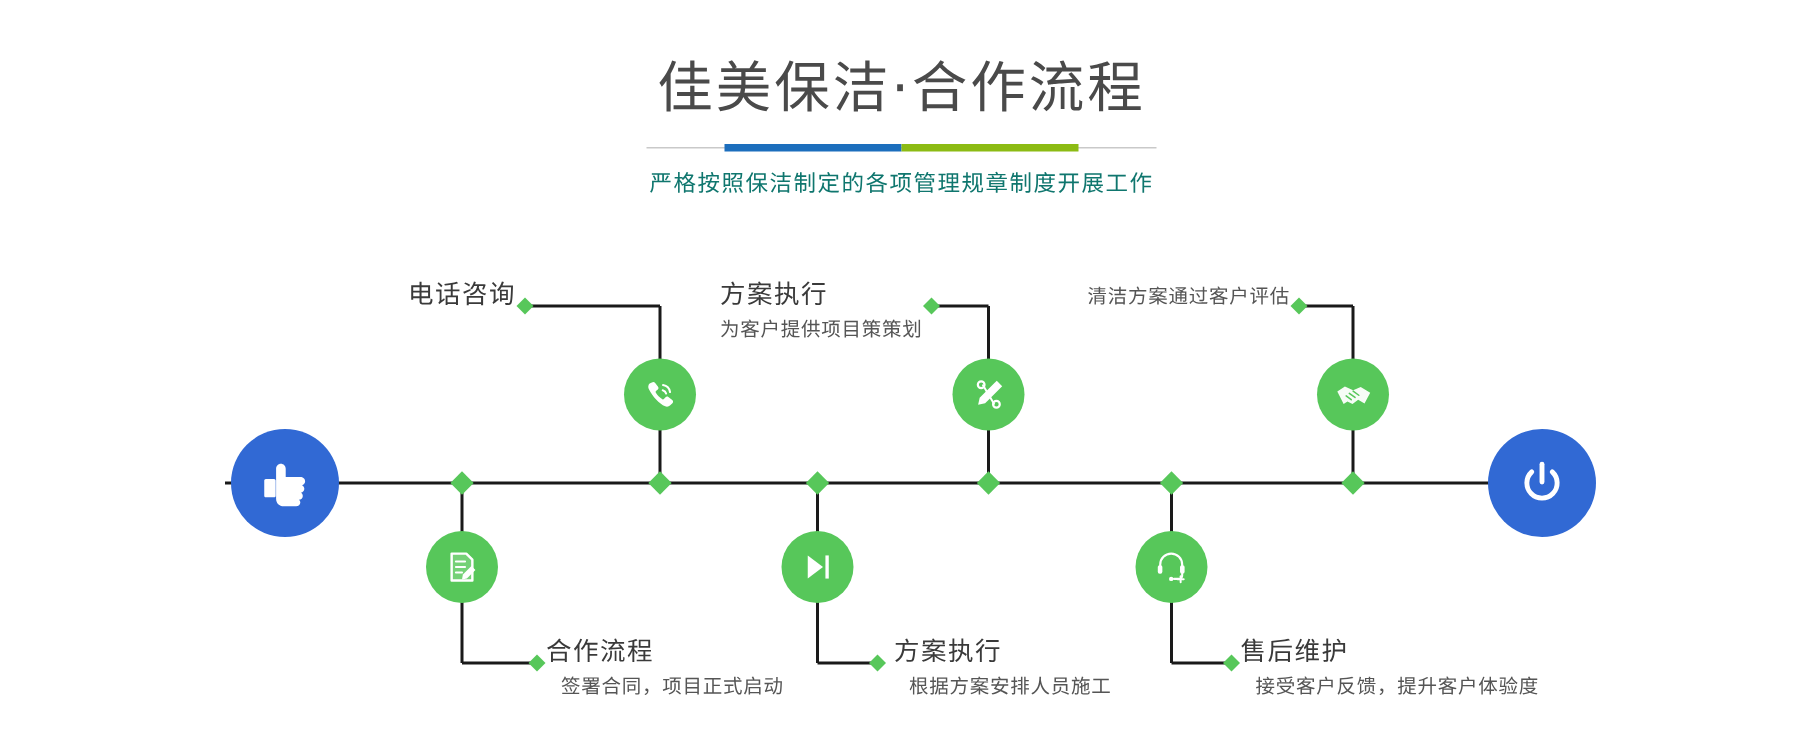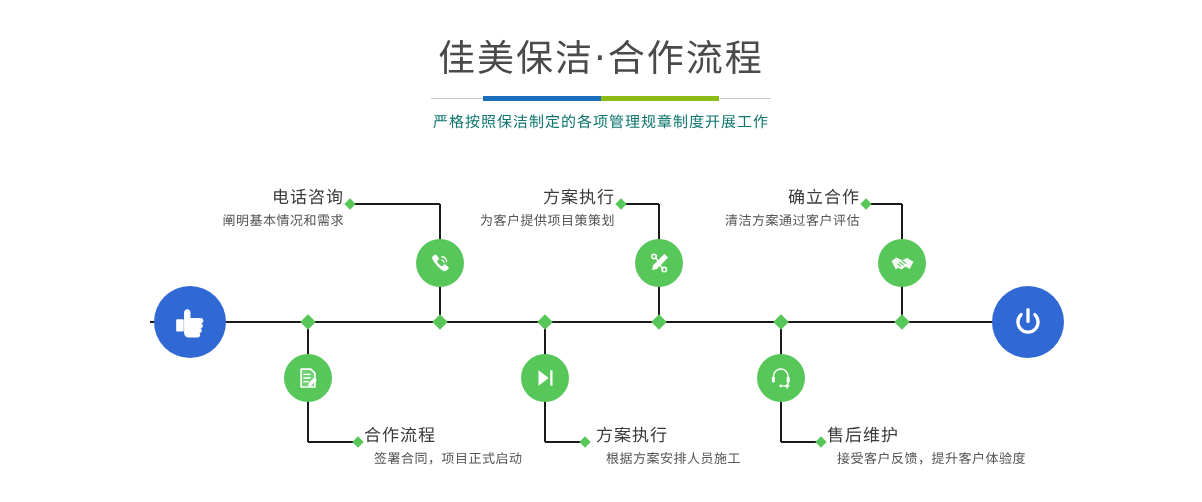--- a/index.html
+++ b/index.html
@@ -165,21 +165,21 @@
     color: #3a3a3a;
     letter-spacing: 1px;
   }
   .label .lbl-desc {
     font-size: 13px;
     line-height: 20px;
     color: #555555;
     letter-spacing: 0.5px;
     padding-top: 3px;
   }
-  .label.above { text-align: right; }
+  .label.above { }
   .label.below { text-align: left; }
   .label.below .lbl-desc { padding-left: 10px; }
 </style>
 </head>
 <body>
 
 <div id="stage">
 
   <div class="header">
     <h1 class="page-title">佳美保洁·合作流程</h1>
@@ -219,21 +219,20 @@
           <path fill="none" stroke="#ffffff" stroke-width="3.4" stroke-linecap="round" d="M37 16.5a14 14 0 0 1 11.5 11.5"></path>
           <path fill="none" stroke="#ffffff" stroke-width="3.4" stroke-linecap="round" d="M36.5 25a7.5 7.5 0 0 1 5.5 5.5"></path>
         </svg>
       </span>
     </div>
     <div class="diamond"></div>
     <div class="elbow" style="left:-88px; width:88px; top:203px;"></div>
     <div class="label-dot" style="left:-90px; top:204px;"></div>
     <div class="label above" style="right:calc(100% + 96px); top:186px;">
       <div class="lbl-title">电话咨询</div>
-      <div class="lbl-desc">阐明基本情况和需求</div>
     </div>
   </div>
 
   <div class="node" style="left:308px;">
     <div class="stem" style="top:322px; height:120px;"></div>
     <div class="bubble" style="top:354px;">
       <span>
         <svg width="26" height="26" viewBox="0 0 64 64" aria-hidden="true">
           <path fill="#ffffff" d="M14 9h26l10 10v36H14z" opacity="0.18"></path>
           <path fill="none" stroke="#ffffff" stroke-width="4" stroke-linejoin="round" d="M15 10h24l10 10v34H15z"></path>
@@ -324,18 +323,17 @@
         <svg width="27" height="27" viewBox="0 0 64 64" aria-hidden="true">
           <path fill="#ffffff" d="M6 26l12-8 13 6 12-5 15 9-9 17-10-6-9 7-8-4-6 4z" opacity="0.95"></path>
           <path fill="none" stroke="#57c75a" stroke-width="2.4" stroke-linecap="round" d="M20 33l8 6M25 29l9 6.5M31 25.5l9 6.5"></path>
         </svg>
       </span>
     </div>
     <div class="diamond"></div>
     <div class="elbow" style="left:-34px; width:34px; top:203px;"></div>
     <div class="label-dot" style="left:-36px; top:204px;"></div>
     <div class="label above" style="right:calc(100% + 42px); top:186px;">
-      <div class="lbl-title">确立合作</div>
       <div class="lbl-desc">清洁方案通过客户评估</div>
     </div>
   </div>
 
 </div>
 
 </body></html>

